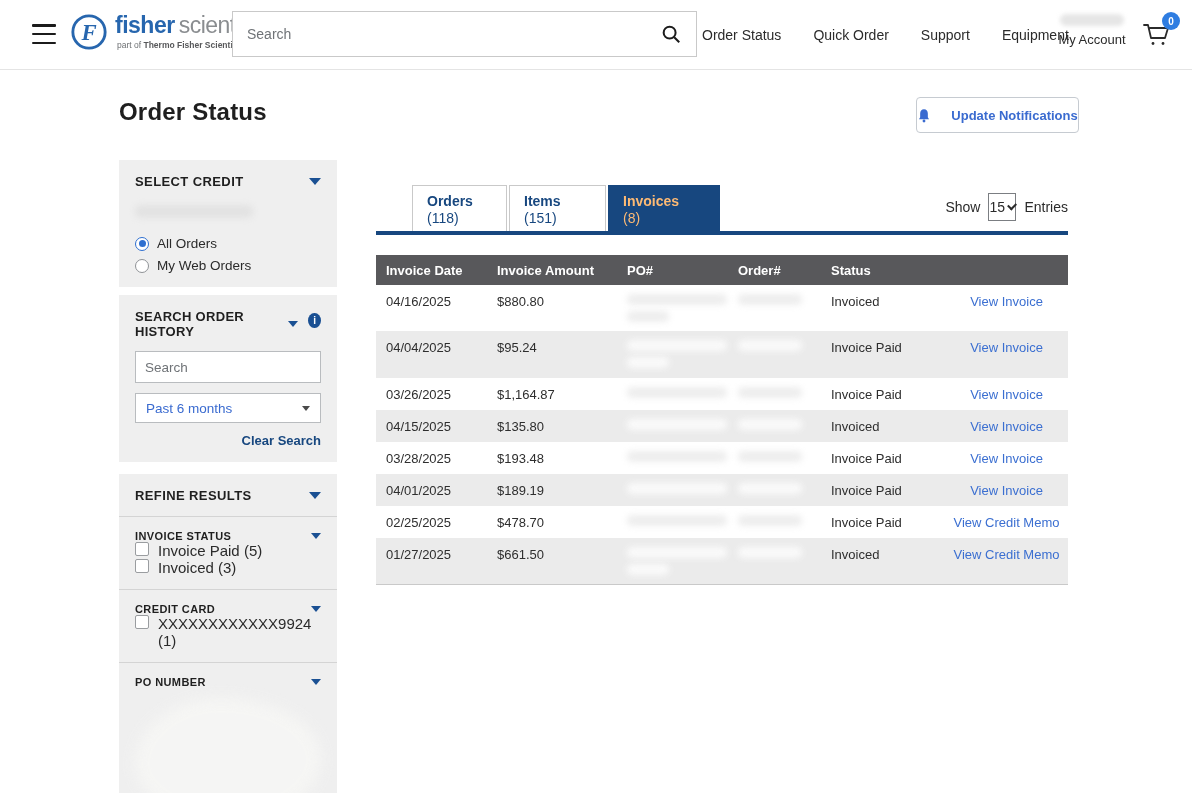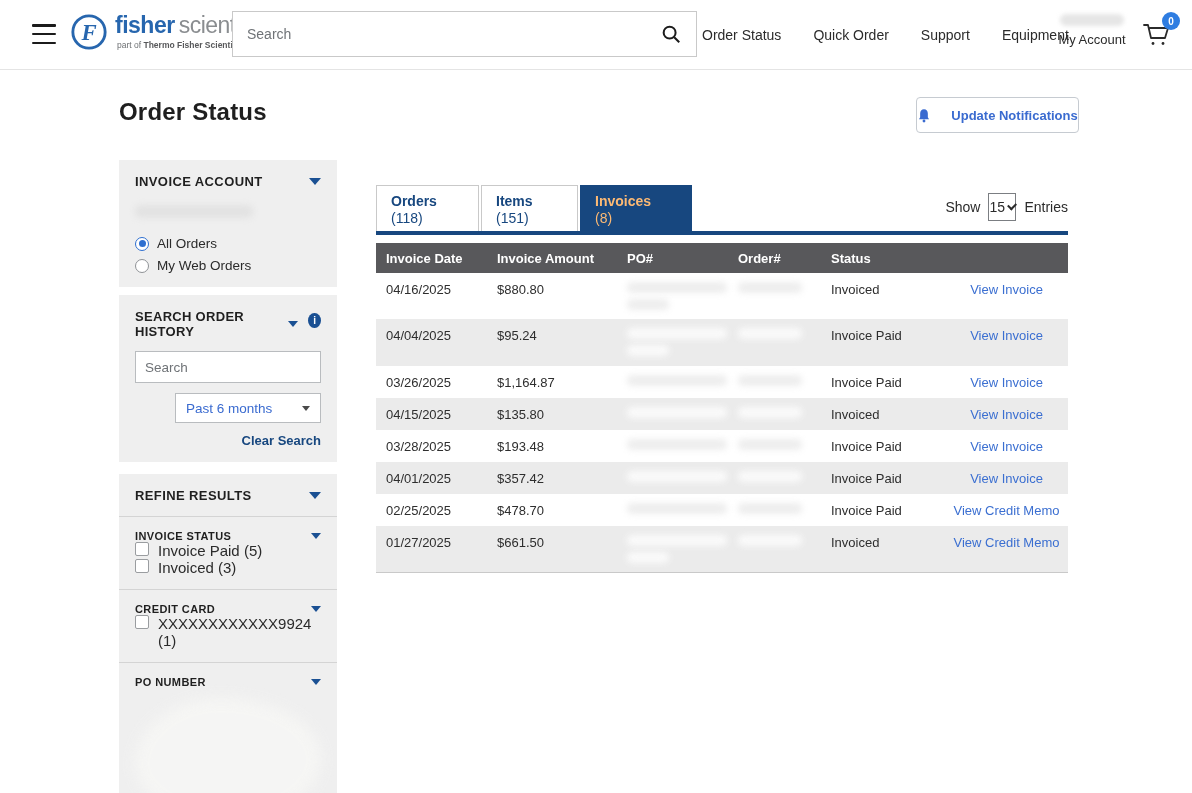--- a/index.html
+++ b/index.html
@@ -48,21 +48,21 @@
   .radio { width:14px; height:14px; border-radius:50%; border:1px solid #8f9296; background:#fff; position:relative; flex:0 0 auto; }
   .radio.sel { border:1px solid #2e6fd0; }
   .radio.sel::after { content:""; position:absolute; inset:2.5px; border-radius:50%; background:#2e6fd0; }
   .gap8 { height:8px; } .gap12 { height:12px; }
   .sh-head { display:flex; align-items:center; gap:8px; cursor:pointer; }
   .info { width:15px; height:15px; border-radius:50%; background:#1a5093; color:#fff; font-size:10px; font-weight:bold; display:flex; align-items:center; justify-content:center; margin-left:2px; margin-top:-8px; }
   .side-search { margin-top:12px; height:32px; background:#fff; border:1px solid #b9bcbf; display:flex; align-items:center; }
   .side-search input { flex:1; border:none; outline:none; font-size:13.5px; padding:0 9px; color:#333; font-family:inherit; background:transparent; }
   .side-search input::placeholder { color:#6f7377; }
   .side-search .mag { width:18px; height:18px; margin-right:8px; cursor:pointer; }
-  .side-select { margin-top:10px; height:30px; background:#fff; border:1px solid #b9bcbf; display:flex; align-items:center; justify-content:space-between; padding:0 10px; cursor:pointer;margin-left:40px; }
+  .side-select { margin-top:10px; height:30px; background:#fff; border:1px solid #b9bcbf; display:flex; align-items:center; justify-content:space-between; padding:0 10px; cursor:pointer; }
   .side-select .val { font-size:13.5px; color:#3a6bd0; }
   .dn-arrow { width:0; height:0; border-left:4.5px solid transparent; border-right:4.5px solid transparent; border-top:5.5px solid #4a4a4a; }
   .clear-link { display:block; text-align:right; margin-top:10px; font-size:13px; font-weight:bold; color:#17477f; text-decoration:none; cursor:pointer; }
   .sub-div { border-top:1px solid #d4d4d4; margin:13px -16px 0; }
   .subsec { padding-top:13px; }
   .subsec .sub-head { display:flex; align-items:center; justify-content:space-between; cursor:pointer; }
   .subsec .sub-head .t { font-size:11px; font-weight:bold; color:#1f1f1f; letter-spacing:.4px; }
   .cb-row { display:flex; gap:9px; cursor:pointer; font-size:15px; color:#2b2b2b; }
   .cb { width:14px; height:14px; border:1px solid #9a9da0; background:#fff; border-radius:2px; flex:0 0 auto; }
   .po-blob { width:186px; height:122px; margin:10px auto 0; background:#f7f7f5; border-radius:46% 54% 50% 50%/55% 50% 50% 45%; filter:blur(7px); opacity:.85; }
@@ -73,21 +73,21 @@
   .tab { height:46px; margin-right:2px; padding:6px 0 0 14px; cursor:pointer; }
   .tab .l1 { font-size:14px; font-weight:bold; line-height:18px; }
   .tab .l2 { font-size:14px; line-height:17px; }
   .tab.inactive { background:#fff; border:1px solid #c9c9c9; border-bottom:none; color:#17477f; }
   .tab.active { background:#17477f; border:1px solid #17477f; border-bottom:none; color:#fdba74; }
   .show-entries { position:absolute; right:0; top:8px; display:flex; align-items:center; gap:8px; font-size:14px; color:#2b2b2b; }
   .show-select { width:28px; height:28px; border:1px solid #7b7e82; background:#fff; display:flex; align-items:center; justify-content:center; gap:4px; cursor:pointer; font-size:14px; color:#2b2b2b; }
   .show-select .vchev { width:8px; height:8px; border-right:2px solid #2b2b2b; border-bottom:2px solid #2b2b2b; transform:rotate(45deg) translate(-1px,-1px); }
   .tab-underline { height:4px; background:#17477f; width:692px; }
 
-  .grid-table { margin-top:8px; }
+  .grid-table { margin-top:20px; }
   .trow { display:grid; grid-template-columns:111px 130px 111px 93px 124px 1fr; }
   .thead { background:#58585b; height:30px; align-items:center; }
   .thead .cell { color:#fff; font-size:13px; font-weight:bold; }
   .cell { padding-left:10px; font-size:13px; }
   .data-row { align-items:start; }
   .data-row .cell { padding-top:9px; color:#2e2e2e; }
   .data-row.striped { background:#ebebeb; }
   .data-row.h32 { height:32px; } .data-row.h46 { height:46px; } .data-row.h47 { height:47px; }
   .action-cell { text-align:center; padding-left:0; }
   .action-cell a { color:#3b6fd1; text-decoration:none; cursor:pointer; font-size:13px; }
@@ -160,21 +160,21 @@
       <path d="M8 1.5 C5 1.5 3.4 3.8 3.4 6.6 L3.4 11 L2 13.4 L14 13.4 L12.6 11 L12.6 6.6 C12.6 3.8 11 1.5 8 1.5 Z" fill="#3a6bd0"></path>
       <circle cx="8" cy="15.6" r="1.7" fill="#3a6bd0"></circle>
     </svg>
     <span class="txt">Update Notifications</span>
   </button>
 
   <aside class="sidebar">
 
     <section class="side-sec">
       <div class="sec-head">
-        <span class="t">INVOICE ACCOUNT</span>
+        <span class="t">SELECT CREDIT</span>
         <span class="chev"></span>
       </div>
       <div class="acct-name-blur"></div>
       <div id="radios">
           <label class="radio-row">
             <span class="radio sel"></span>
             <span>All Orders</span>
           </label>
           <label class="radio-row">
             <span class="radio"></span>
@@ -253,21 +253,21 @@
               <div class="po-blob"></div>
             </div>
           </div>
         </div>
     </section>
   </aside>
 
   <main class="content">
     <div style="position:relative;">
       <div class="tabs-row" id="tabs">
-          <div class="tab inactive" style="width: 103px;">
+          <div class="tab inactive" style="width: 95px; margin-left: 36px;">
             <div class="l1">Orders</div>
             <div class="l2">(118)</div>
           </div>
           <div class="tab inactive" style="width: 97px;">
             <div class="l1">Items</div>
             <div class="l2">(151)</div>
           </div>
           <div class="tab active" style="width: 112px;">
             <div class="l1">Invoices</div>
             <div class="l2">(8)</div>
@@ -351,21 +351,21 @@
               <div class="blur-chip" style="width:100px"></div>
             </div>
             <div class="cell">
               <div class="blur-chip" style="width:64px"></div>
             </div>
             <div class="cell">Invoice Paid</div>
             <div class="cell action-cell"><a>View Invoice</a></div>
           </div>
           <div class="trow data-row striped h32">
             <div class="cell">04/01/2025</div>
-            <div class="cell">$357.42</div>
+            <div class="cell">$189.19</div>
             <div class="cell">
               <div class="blur-chip" style="width:100px"></div>
             </div>
             <div class="cell">
               <div class="blur-chip" style="width:64px"></div>
             </div>
             <div class="cell">Invoice Paid</div>
             <div class="cell action-cell"><a>View Invoice</a></div>
           </div>
           <div class="trow data-row h32">

